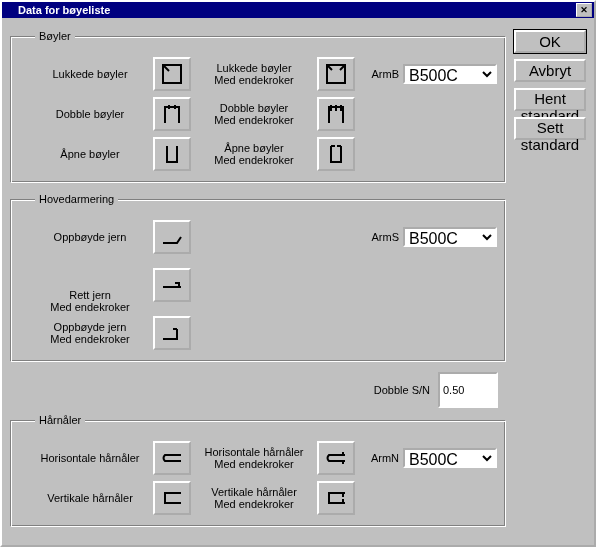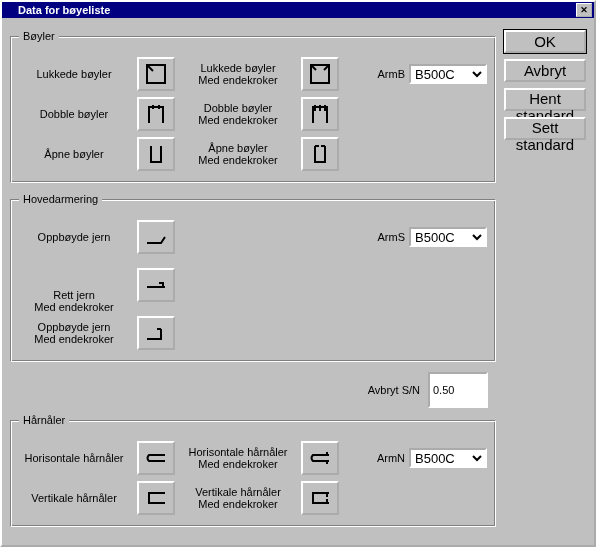--- a/index.html
+++ b/index.html
@@ -48,21 +48,21 @@
   .main-col { flex: 1; }
   .side-col { width: 82px; display: flex; flex-direction: column; gap: 6px; padding-top: 4px;}
   fieldset {
     border: 1px solid #808080;
     border-top-color: #808080;
     border-left-color: #808080;
     border-right-color: #fff;
     border-bottom-color: #fff;
     position: relative;
     margin: 4px 0 10px 0;
-    padding: 12px 8px 8px 8px;
+    padding: 12px 8px 8px 24px;
     box-shadow: inset 1px 1px 0 #fff, inset -1px -1px 0 #808080;
   }
   legend {
     padding: 0 4px;
     background: #c0c0c0;
   }
   .row {
     display: flex;
     align-items: center;
     gap: 8px;
@@ -82,24 +82,24 @@
   .label2-col {
     width: 110px;
     text-align: center;
   }
   .arm-pair {
     display: flex; align-items: center; gap: 4px;
     margin-left: auto;
   }
   .arm-label { width: 36px; text-align: right;}
   select.combo {
-    width: 78px; height: 20px;
+    width: 94px; height: 20px;
     background: #fff;
     border: 2px inset #fff;
-    font-family: inherit; font-size: 13px;
+    font-family: inherit; font-size: 16px;
   }
   input.textbox {
     width: 60px; height: 20px;
     background: #fff;
     border: 2px inset #fff;
     font-family: inherit; font-size: 11px;
     padding: 16px 3px;
   }
   .btn {
     height: 23px;
@@ -223,21 +223,21 @@
 Med endekroker</div>
           <div class="icon-btn">
             <svg viewBox="0 0 26 24">
                 <path d="M4 18 H18 V8 M18 8 H14" fill="none" stroke="#000" stroke-width="2"></path>
               </svg>
           </div>
         </div>
       </fieldset>
 
       <div class="grense-row">
-        <span>Avbryt S/N</span>
+        <span>Dobble S/N</span>
         <input class="textbox" value="0.50" style="">
       </div>
 
       <fieldset>
         <legend>Hårnåler</legend>
 
         <div class="row">
           <div class="label-col">Horisontale hårnåler</div>
           <div class="icon-btn">
             <svg viewBox="0 0 26 24">

